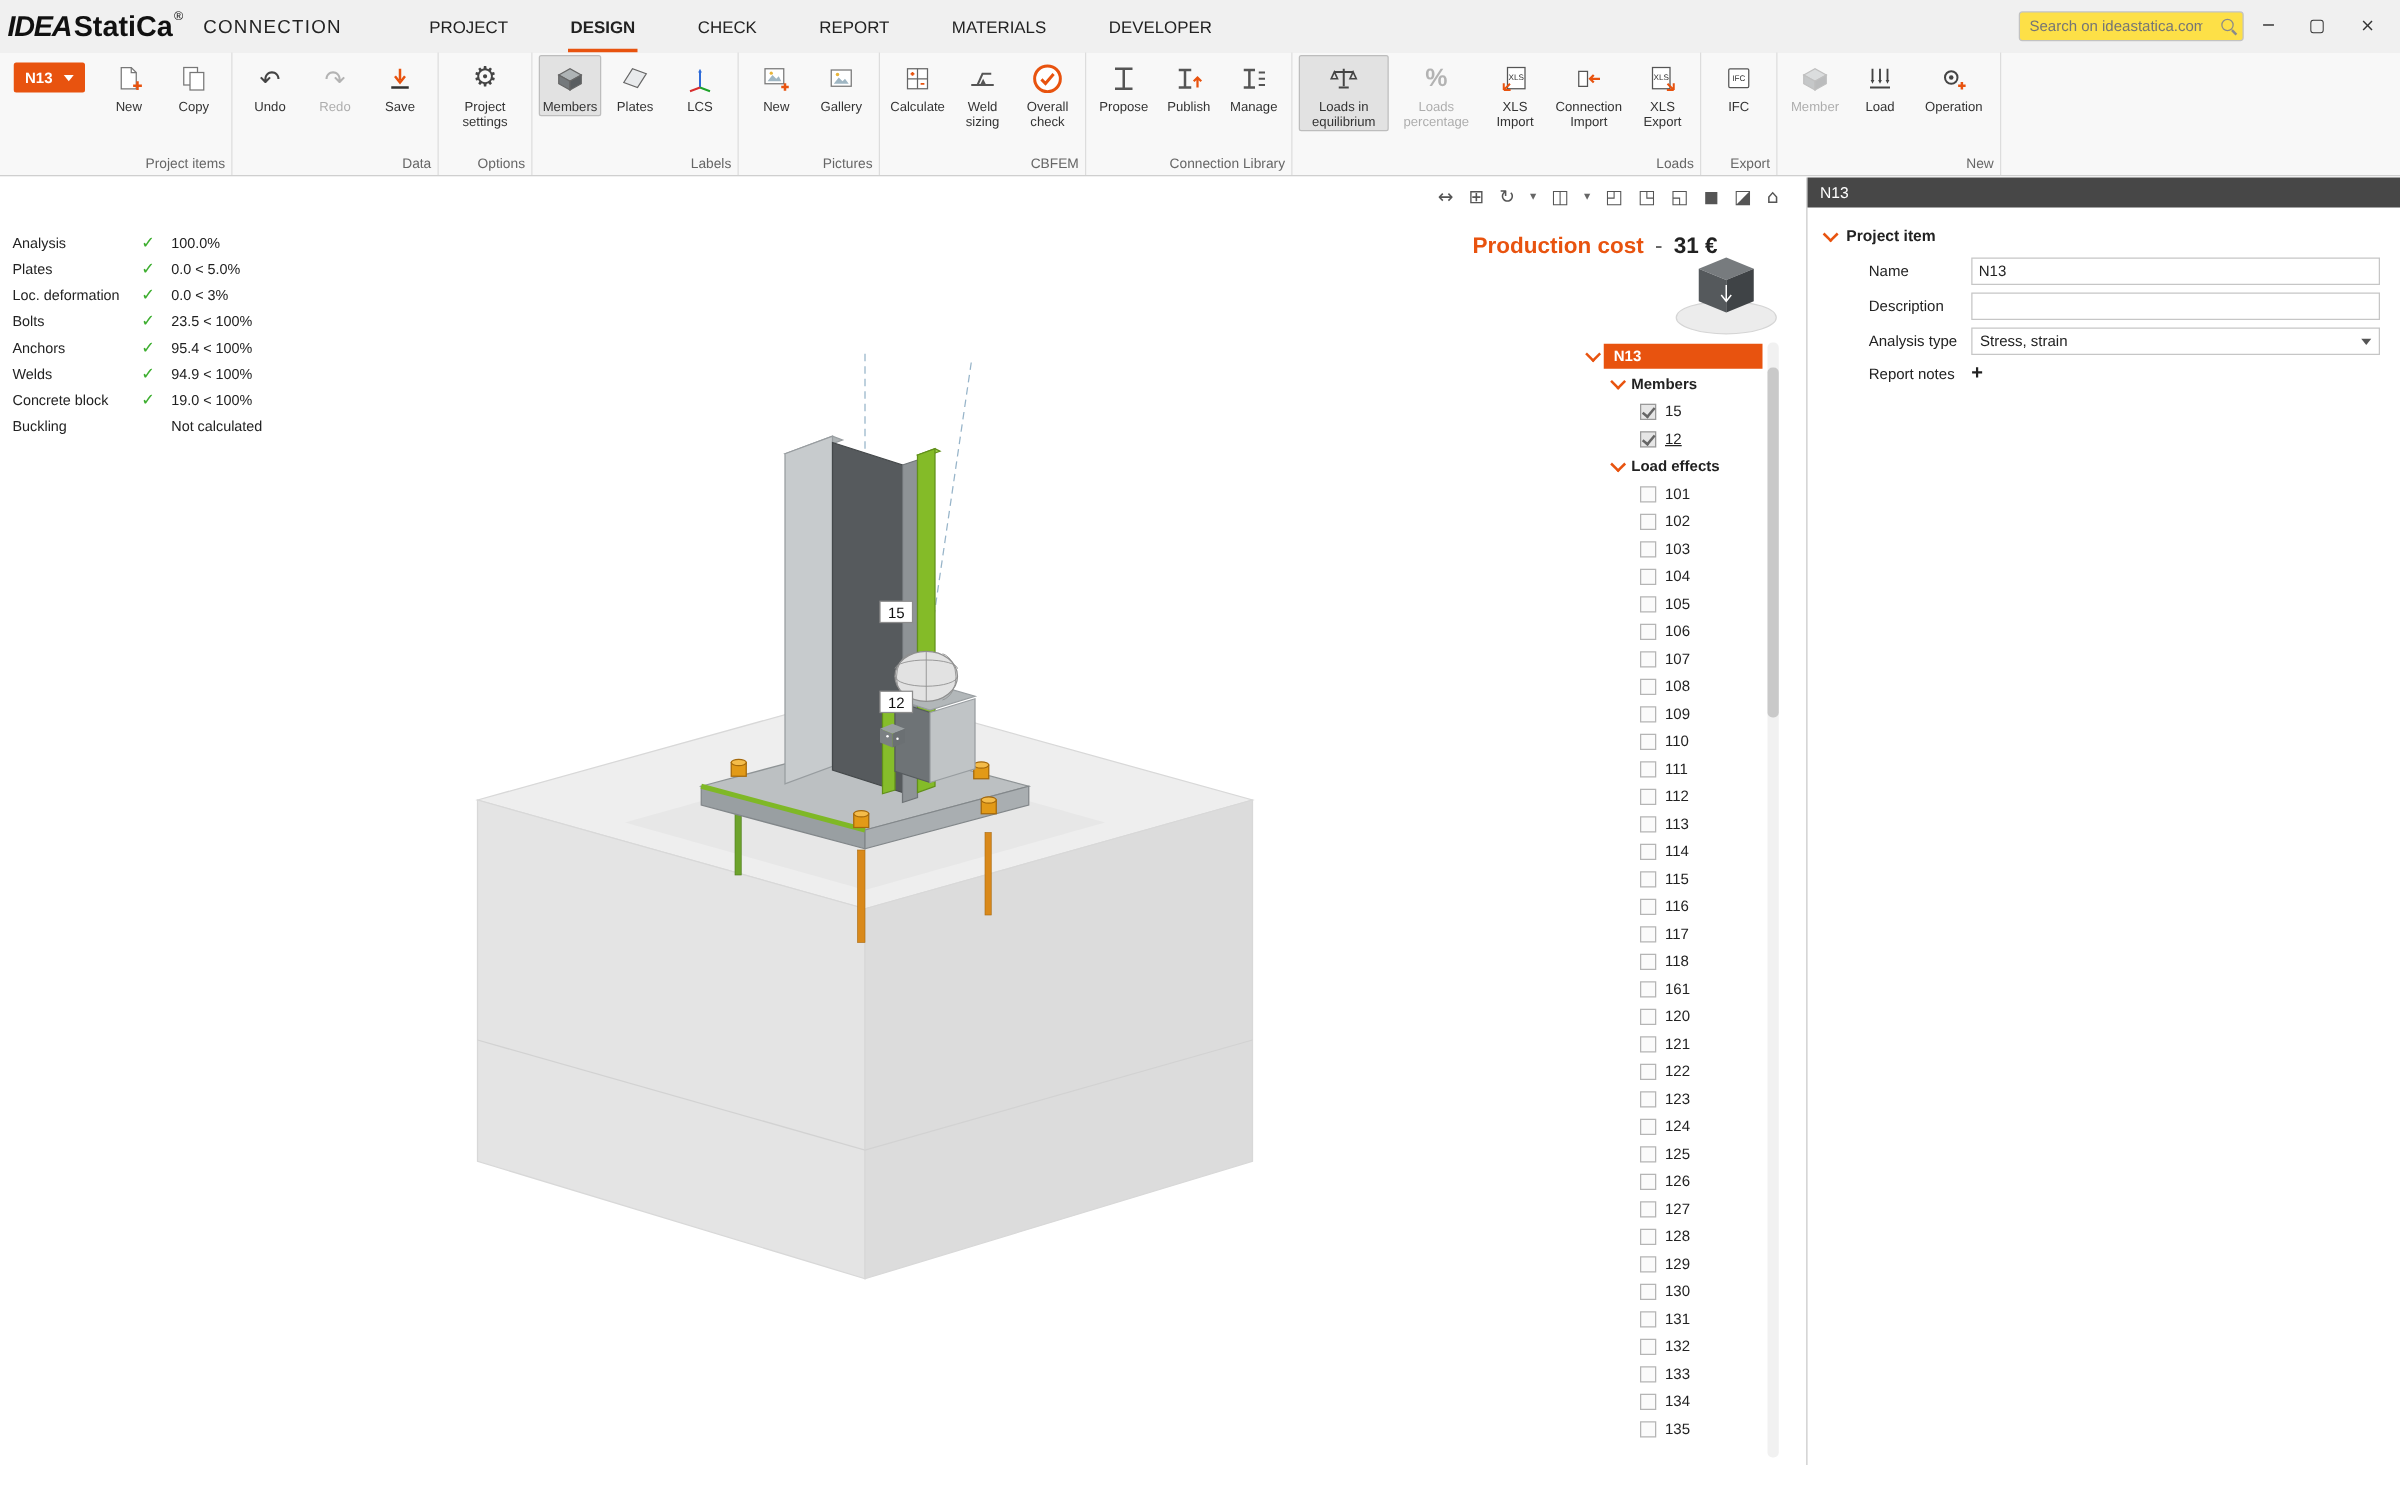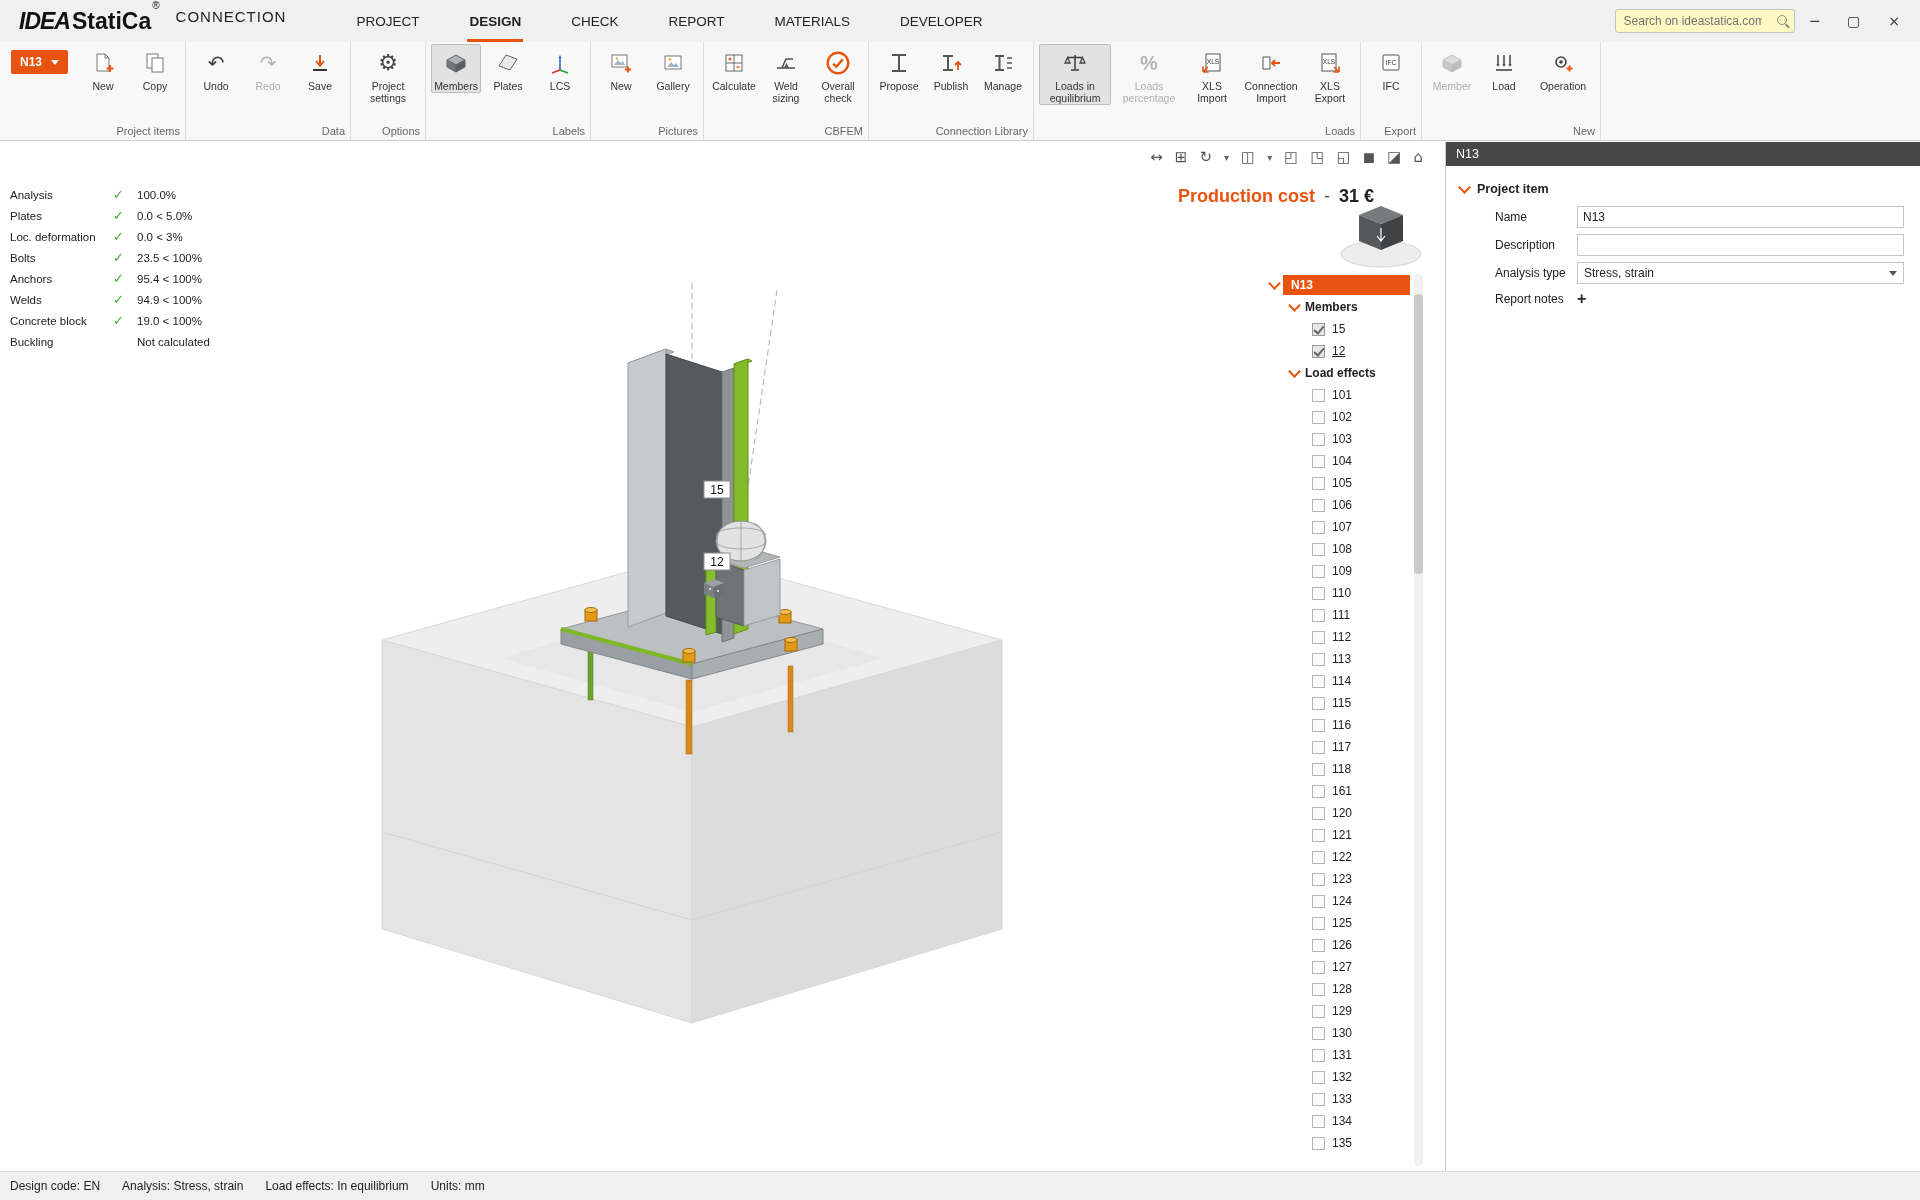--- a/index.html
+++ b/index.html
@@ -3,31 +3,31 @@
 <meta charset="utf-8">
 <style>
   html,body{margin:0;padding:0;background:#ddd}
   #app{position:relative;width:1920px;height:1200px;background:#fff;overflow:hidden;
        font-family:"Liberation Sans","DejaVu Sans",sans-serif;color:#222;cursor:default}
   .sym{font-family:"DejaVu Sans",sans-serif}
 
   
   .titlebar{position:absolute;top:0;left:0;right:0;height:42px;background:#f0f0f0;
             border-bottom:1px solid #e2e2e2;display:flex;align-items:stretch}
-  .logo{display:flex;align-items:flex-start;margin-left:19px;align-self:center}
+  .logo{display:flex;align-items:center;margin-left:6px;align-self:center}
   .logo-idea{font-size:23px;font-weight:800;font-style:italic;letter-spacing:-1px;color:#111}
   .logo-statica{font-size:23px;font-weight:700;color:#111;margin-left:2px}
   .logo-reg{font-size:10px;color:#111;margin-left:1px;position:relative;top:-8px}
   .product{font-size:15px;letter-spacing:1px;color:#222;margin-left:16px}
   .menu{display:flex;gap:46px;margin-left:68px}
   .tab{display:flex;align-items:center;font-size:13.5px;color:#222;padding:0 2px;cursor:pointer}
   .tab.active{font-weight:700;box-shadow:inset 0 -3px 0 #e8530f}
   .search{margin-left:auto;position:relative;width:180px;height:24px;align-self:center;margin-right:16px}
   .search input{width:100%;height:100%;box-sizing:border-box;border:1px solid #c2c2c2;border-radius:3px;
-                background:#fef9c3;font-size:12px;padding:0 32px 0 8px;color:#555;font-family:inherit}
+                background:#fde047;font-size:12px;padding:0 32px 0 8px;color:#555;font-family:inherit}
   .mag{position:absolute;right:8px;top:6px;width:8px;height:8px;border:1.5px solid #8a8a8a;border-radius:50%;cursor:pointer}
   .mag::after{content:"";position:absolute;width:5px;height:1.5px;background:#8a8a8a;transform:rotate(45deg);right:-4px;bottom:-2px}
   .winbtns{display:flex;gap:28px;margin-right:20px;align-self:center;font-size:14px;color:#333}
   .winbtns span{cursor:pointer}
 
   
   .ribbon{position:absolute;top:42px;left:0;right:0;height:98px;background:#f8f8f8;
           border-bottom:1px solid #cfcfcf;display:flex;align-items:stretch;padding-left:4px}
   .rgroup{display:flex;flex-direction:column;border-right:1px solid #ddd;padding:2px 5px 0}
   .rgroup-buttons{display:flex;align-items:flex-start;gap:2px;flex:1}
@@ -780,21 +780,14 @@
       <label data-name="analysis-type-label">Analysis type</label>
       <div class="pselect" data-name="analysis-type-select">
         <span data-name="analysis-type-value">Stress, strain</span>
         <span class="sel-chev" data-name="chevron-down-icon"></span>
       </div>
       <label data-name="report-notes-label">Report notes</label>
       <div class="plus" data-name="add-report-note-button">+</div>
     </div>
   </div>
 
-  <div class="statusbar" data-name="status-bar">
-
-  <span class="status-item" data-name="status-item">Design code: EN</span>
-      <span class="status-item" data-name="status-item">Analysis: Stress, strain</span>
-      <span class="status-item" data-name="status-item">Load effects: In equilibrium</span>
-      <span class="status-item" data-name="status-item">Units: mm</span>
-    </div>
 
 </div>
 
 </body></html>

